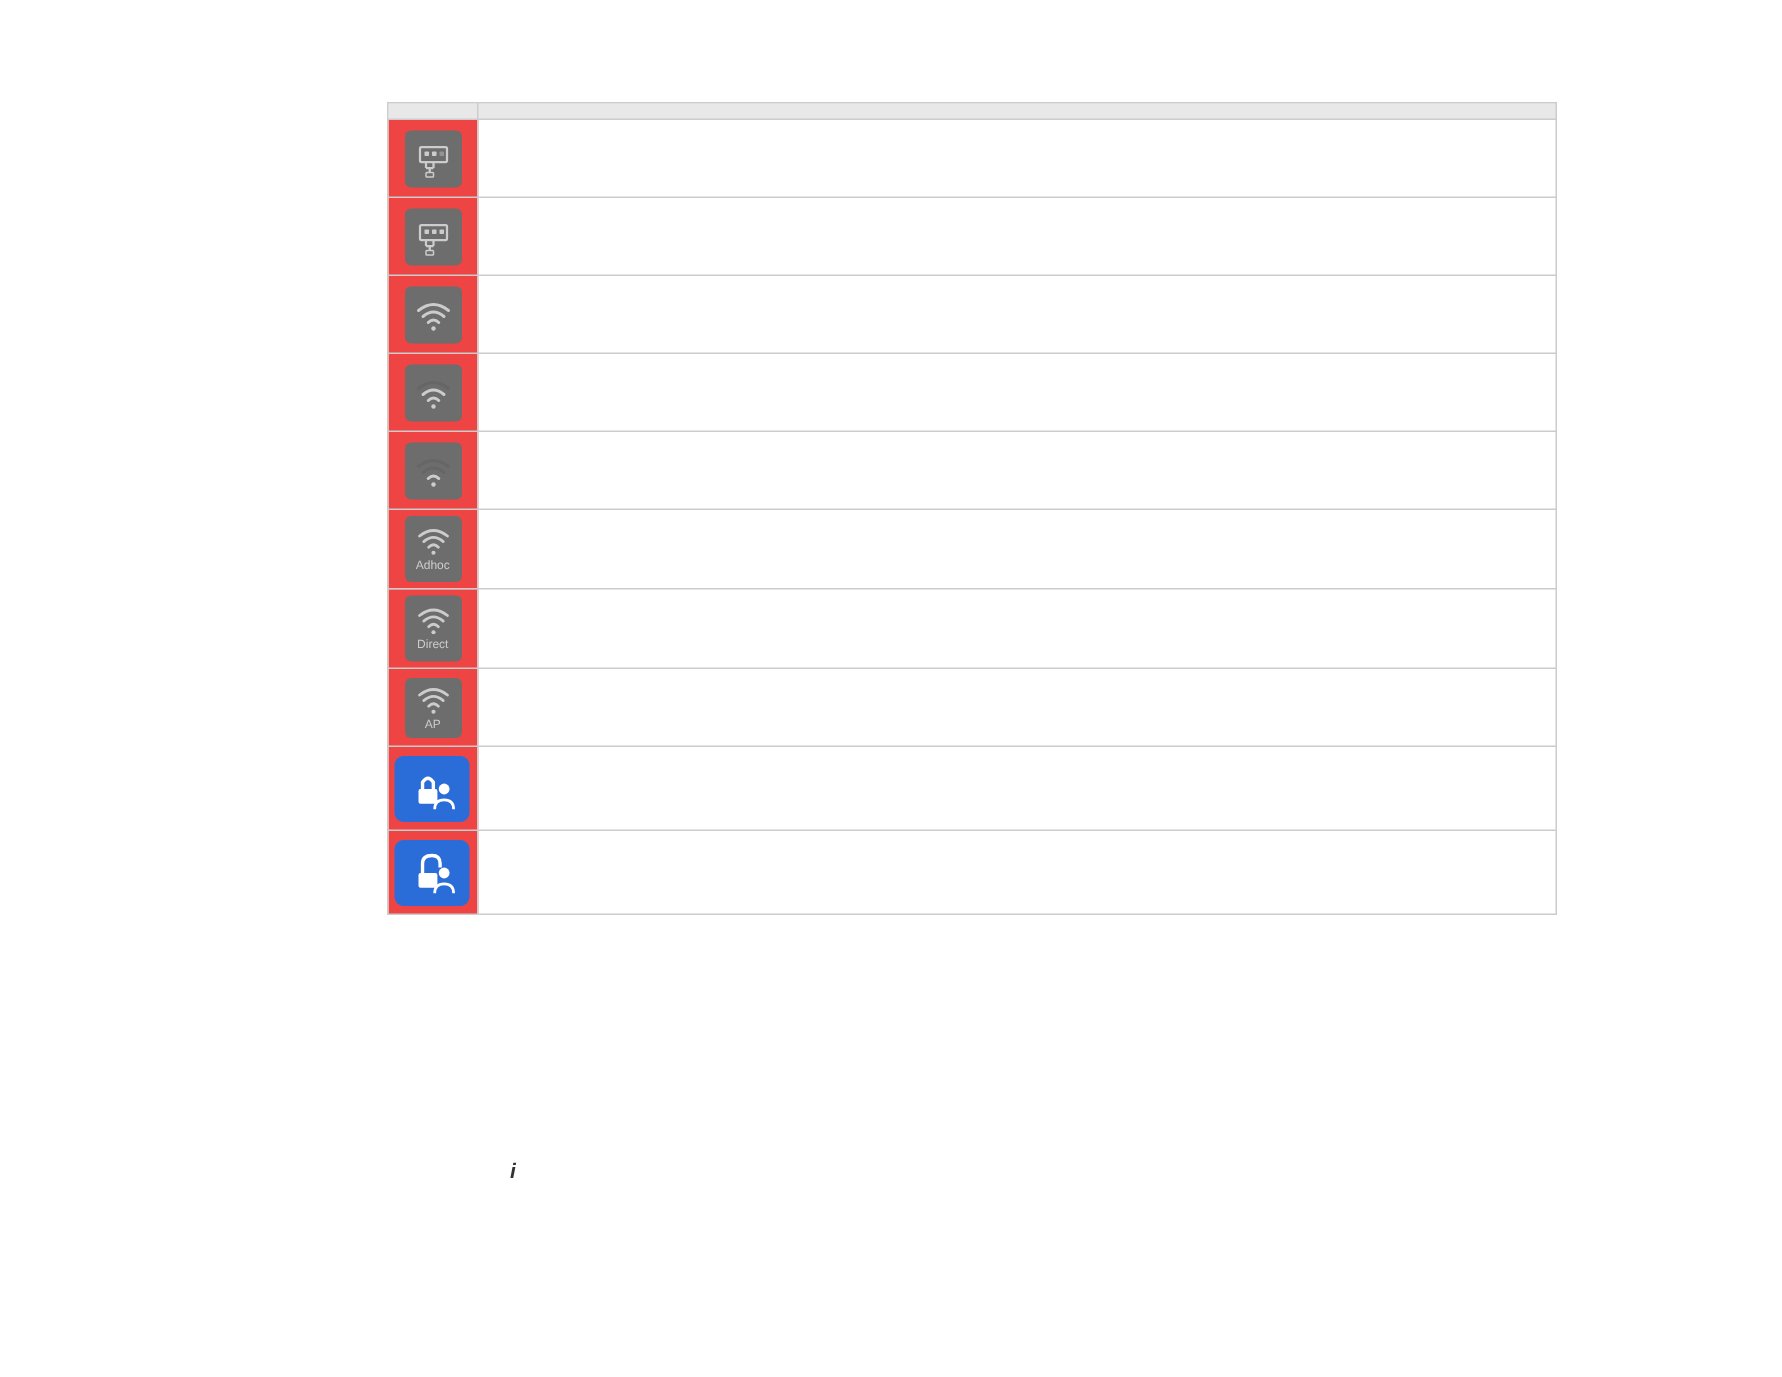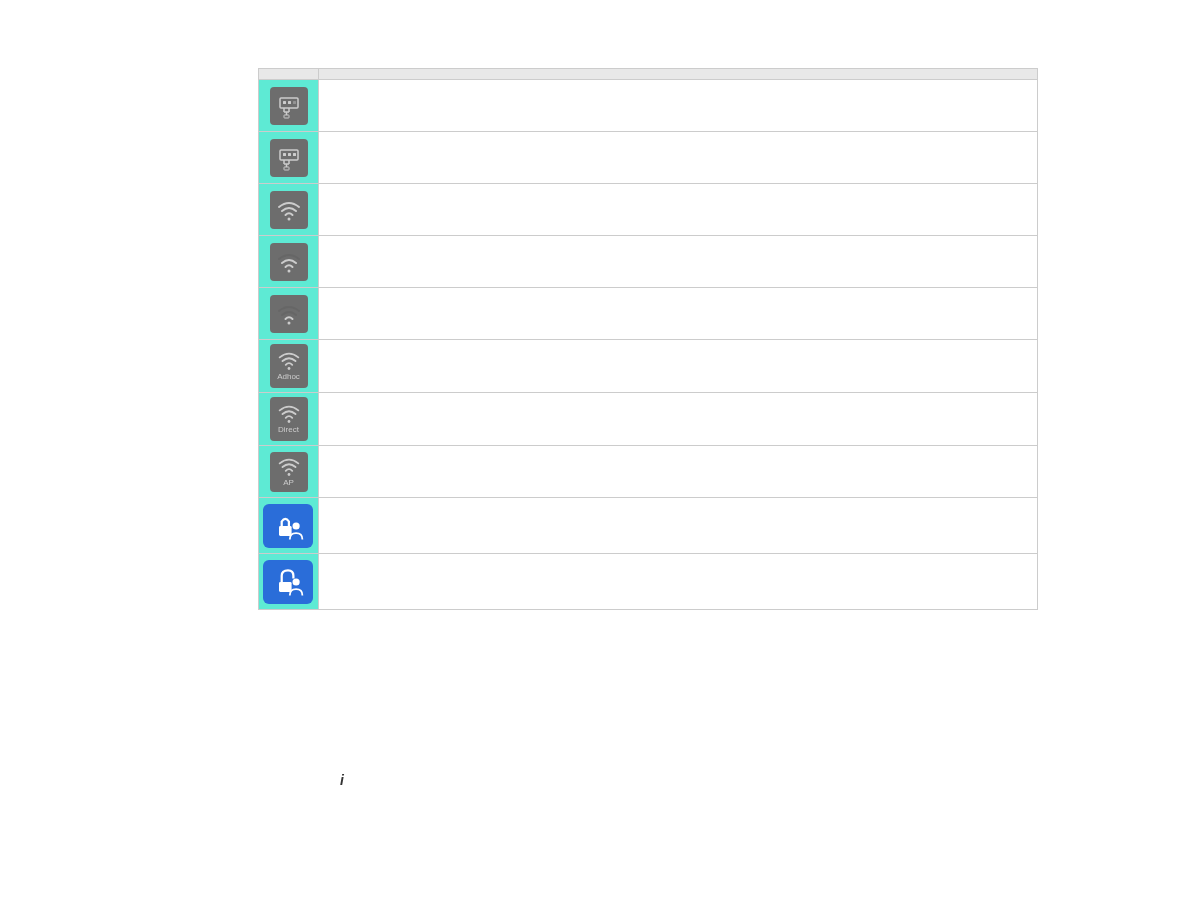--- a/index.html
+++ b/index.html
@@ -39,21 +39,21 @@
 
     table td {
       border: 1px solid #ccc;
       vertical-align: middle;
     }
 
     .icon-cell {
       width: 60px;
       padding: 4px;
       text-align: center;
-      background: #5eead4;
+      background: #ef4444;
     }
 
     .desc-cell {
       padding: 6px 10px;
       background: #fff;
     }
 
     .header-row td {
       background: #e8e8e8;
       font-weight: bold;

